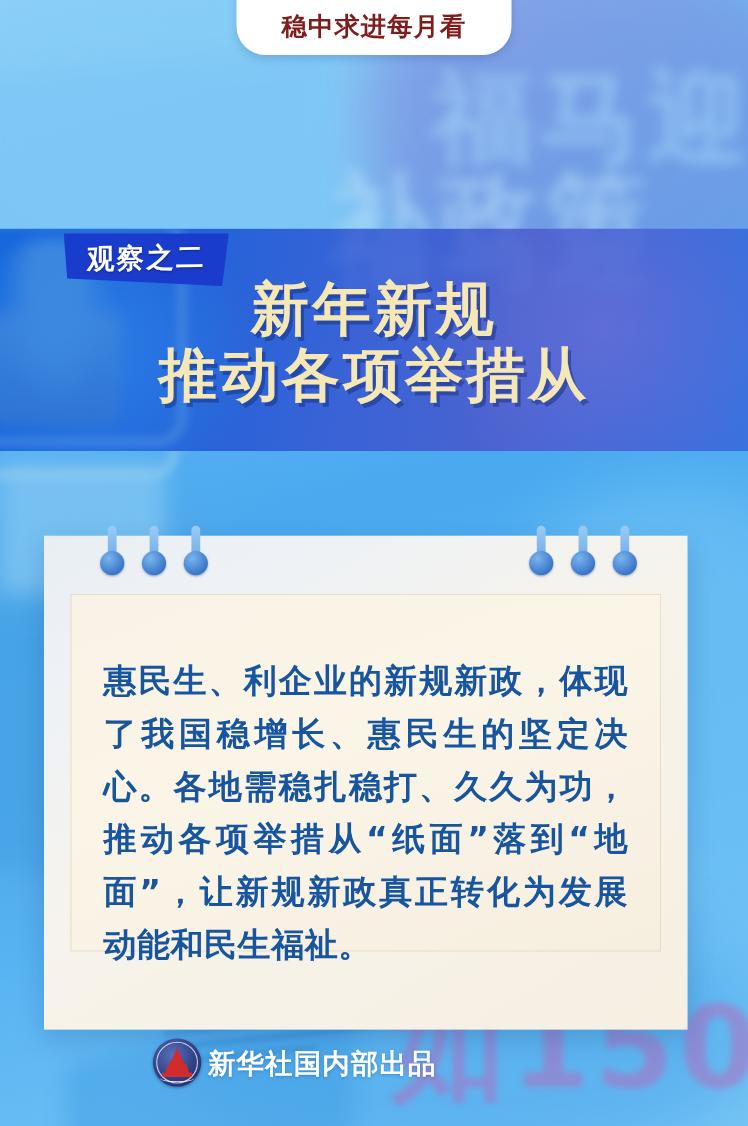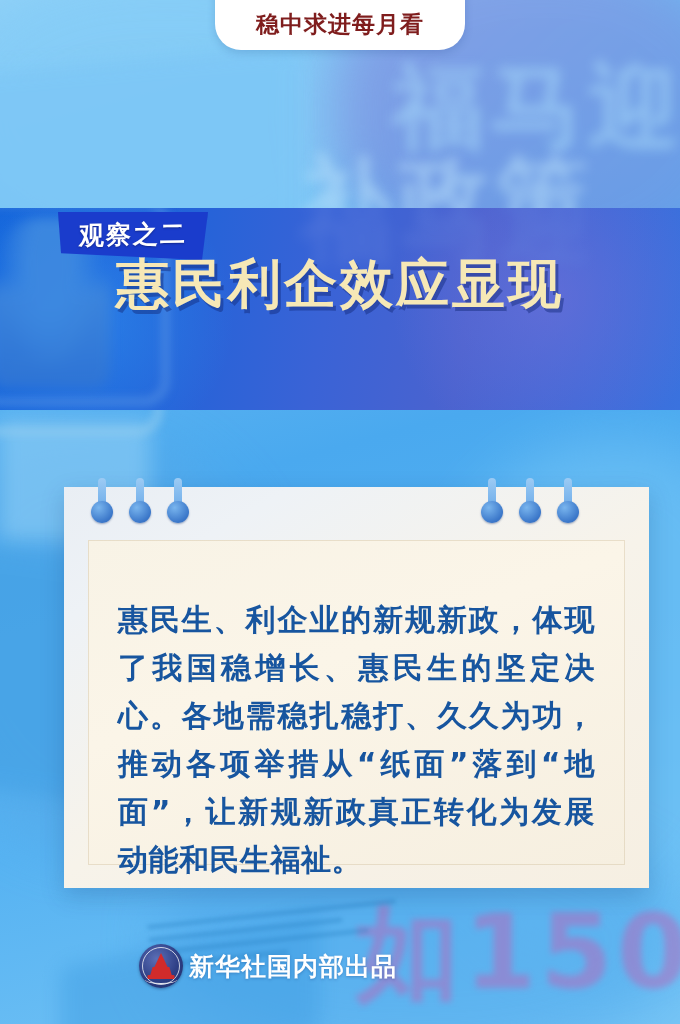--- a/index.html
+++ b/index.html
@@ -145,21 +145,21 @@
   }
   .pin .head{
     width:22px;height:22px;border-radius:50%;margin:-11px 0 0 -5px;
     background:radial-gradient(circle at 35% 30%,#79b5ee,#3b77c9 70%,#2f63b0 100%);
     box-shadow:0 1px 2px rgba(20,50,110,.4);
   }
   .pin.p1{left:96px}.pin.p2{left:134px}.pin.p3{left:172px}
   .pin.p4{left:486px}.pin.p5{left:524px}.pin.p6{left:562px}
 
   .note-card{
-    position:absolute;left:64px;top:487px;width:585px;height:401px;z-index:30;
+    position:absolute;left:40px;top:487px;width:585px;height:449px;z-index:30;
     background:linear-gradient(150deg,#e9eef4 0%,#eef2f6 18%,#f7f3ea 52%,#f6efe2 100%);
     box-shadow:0 8px 22px rgba(20,60,120,.22);
   }
   .note-inner{
     position:absolute;left:24px;top:53px;width:537px;height:325px;
     background:linear-gradient(160deg,#f8f3e6 0%,#fbf5e8 40%,#f6efe0 100%);
     box-shadow:inset 0 0 0 1px rgba(210,195,165,.45);
     box-sizing:border-box;padding:26px 30px 0 30px;
   }
   .note-text{
@@ -244,21 +244,22 @@
 
   <div class="badge">
     <span class="badge-text">稳中求进每月看</span>
   </div>
 
   <div class="obs-tag">
     <span class="obs-tag-text">观察之二</span>
   </div>
 
   <div class="headline">
-    <div class="l2">惠民利企效应显现</div>
+    <div class="l1">新年新规</div>
+    <div class="l2">推动各项举措从</div>
   </div>
 
   <div class="pins">
     <div class="pin p1">
         <div class="stem"></div>
         <div class="head"></div>
       </div>
     <div class="pin p2">
         <div class="stem"></div>
         <div class="head"></div>

